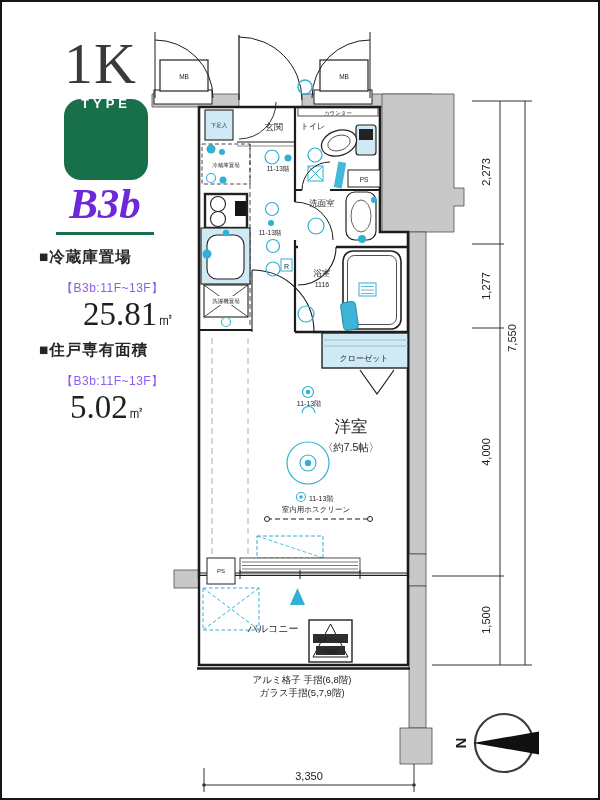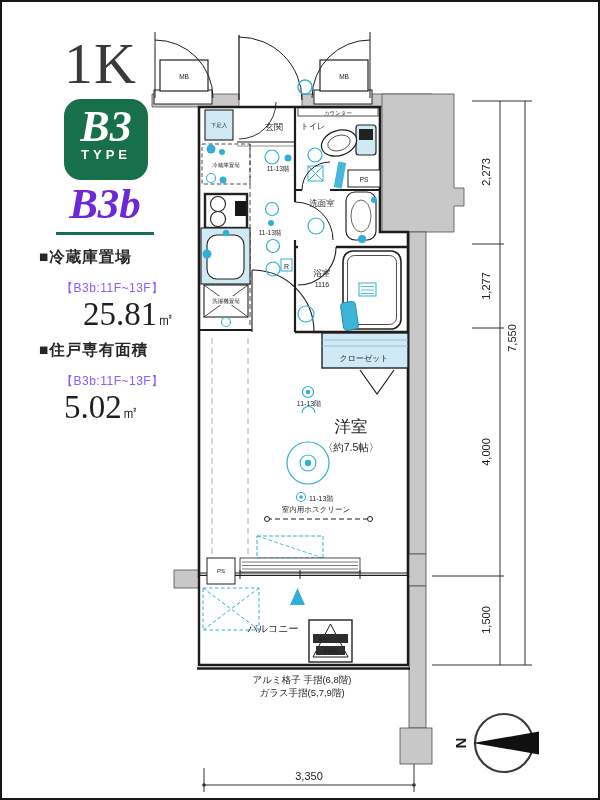--- a/index.html
+++ b/index.html
@@ -28,32 +28,31 @@
   .dimt{font-size:11px;fill:#222;}
   .tiny{font-size:5.5px;}
 </style>
 </head>
 <body>
 
 <div class="canvas">
 
   <div class="abs plan-type">1K</div>
   <div class="abs badge">
-    <div class="badge-code">B3</div>
     <div class="badge-label">TYPE</div>
   </div>
   <div class="abs variant">B3b</div>
 
   <div class="abs area-heading" style="left:37px;top:245px;">■冷蔵庫置場</div>
   <div class="abs floor-range" style="left:59px;top:278px;">【B3b:11F~13F】</div>
   <div class="abs area-value" style="left:53px;top:294px;margin-left:28px;"><span>25.81</span><span class="area-unit">㎡</span></div>
 
   <div class="abs area-heading" style="left:37px;top:338px;">■住戸専有面積</div>
   <div class="abs floor-range" style="left:59px;top:371px;">【B3b:11F~13F】</div>
-  <div class="abs area-value" style="left:62px;top:387px;"><span>5.02</span><span class="area-unit">㎡</span></div>
+  <div class="abs area-value" style="left:68px;top:387px;"><span>5.02</span><span class="area-unit">㎡</span></div>
 
   <svg class="abs" style="left:0;top:0;" width="600" height="800" viewBox="0 0 600 800">
 
     <g>
       <path class="gray" d="M150,92 H237 V105 H150 Z"></path>
       <path class="gray" d="M300,92 H430 V105 H300 Z"></path>
       <path class="gray" d="M380,92 H452 V186 H462 V204 H452 V230 H380 Z"></path>
       <rect class="gray" x="407" y="230" width="17" height="322"></rect>
       <rect class="gray" x="374" y="552" width="50" height="32"></rect>
       <rect class="gray" x="407" y="584" width="17" height="142"></rect>

